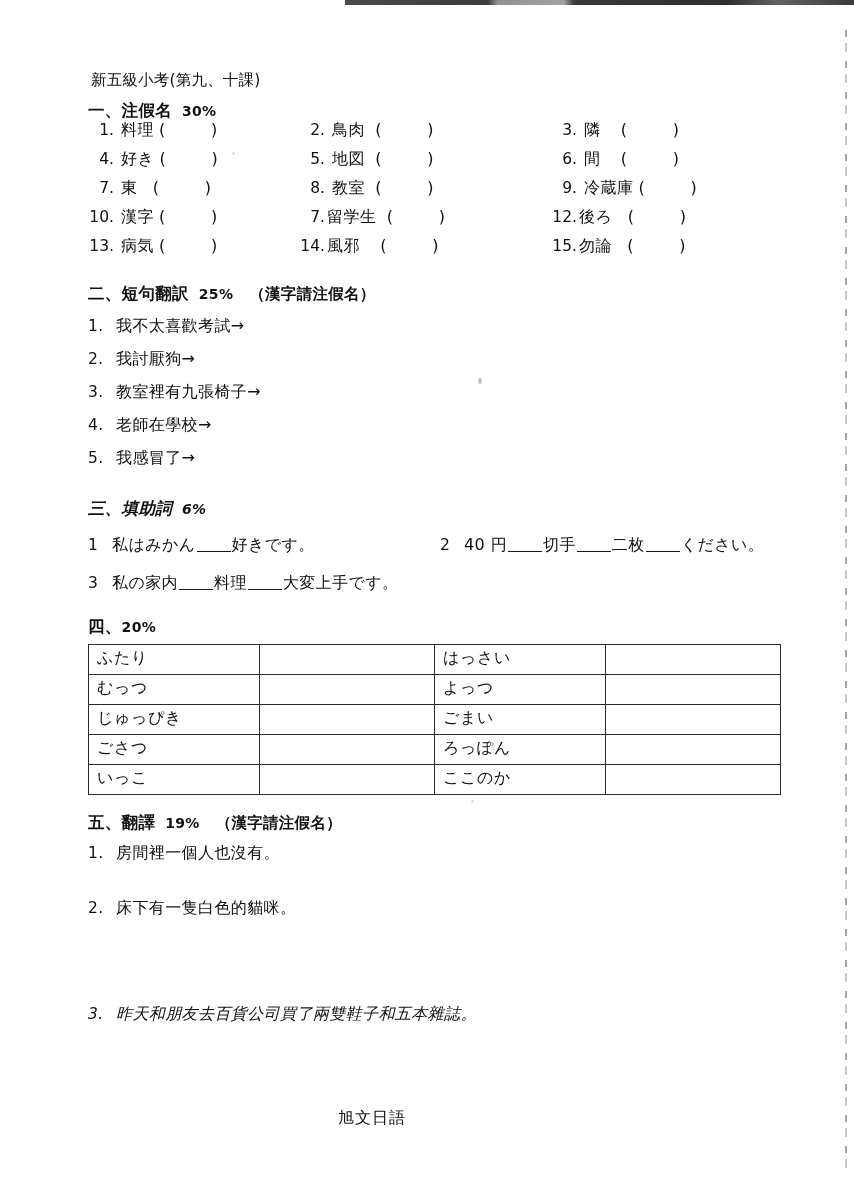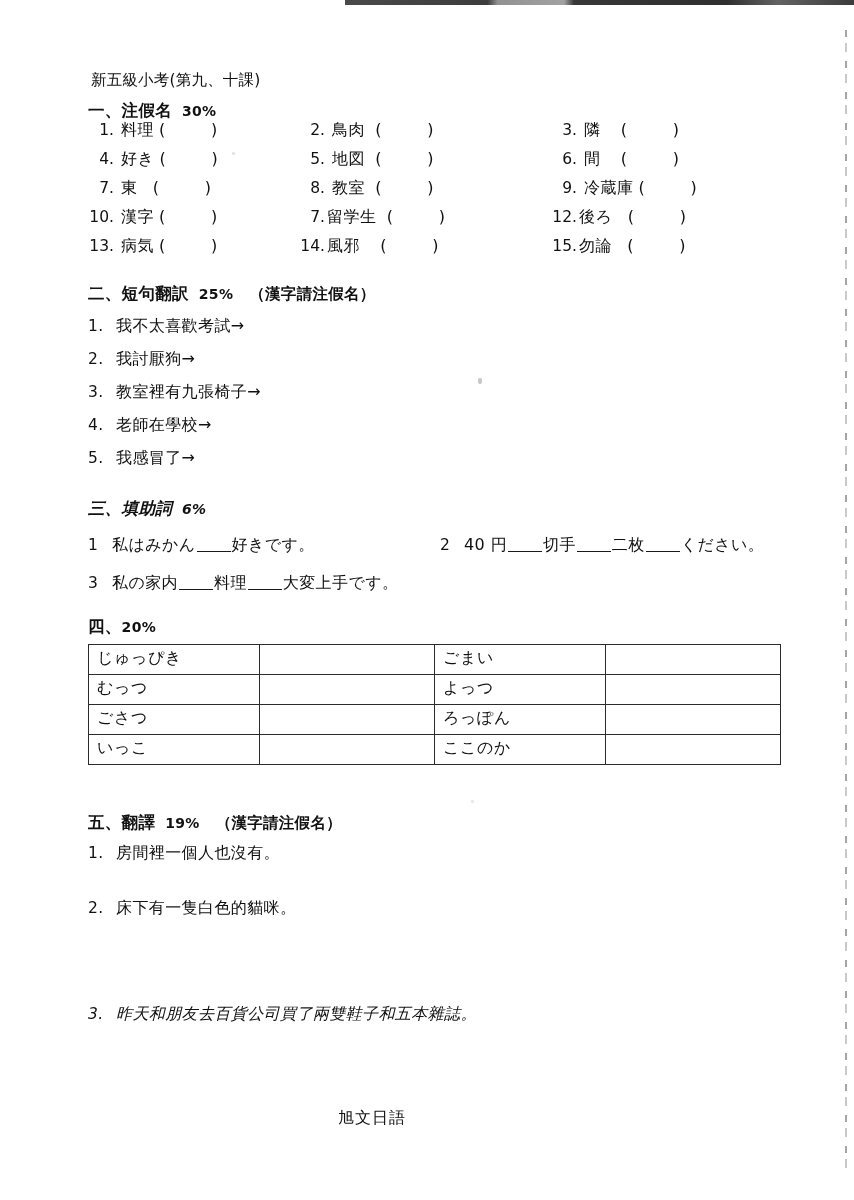--- a/index.html
+++ b/index.html
@@ -321,29 +321,35 @@
     <span class="n">3</span><span>私の家内</span><span class="blank"></span><span>料理</span><span class="blank"></span><span>大変上手です。</span>
   </div>
 
   <div class="sec-head" style="top:616px;">
     <span>四、</span><span class="pct" style="margin-left:0;">20%</span>
   </div>
 
   <table class="s4-table">
     <tbody>
       <tr>
+        <td class="c-w">ふたり</td>
+        <td class="c-a answer"></td>
+        <td class="c-w">はっさい</td>
+        <td class="c-a answer"></td>
+      </tr>
+      <tr>
+        <td class="c-w">むっつ</td>
+        <td class="c-a answer"></td>
+        <td class="c-w">よっつ</td>
+        <td class="c-a answer"></td>
+      </tr>
+      <tr>
         <td class="c-w">じゅっぴき</td>
         <td class="c-a answer"></td>
         <td class="c-w">ごまい</td>
-        <td class="c-a answer"></td>
-      </tr>
-      <tr>
-        <td class="c-w">むっつ</td>
-        <td class="c-a answer"></td>
-        <td class="c-w">よっつ</td>
         <td class="c-a answer"></td>
       </tr>
       <tr>
         <td class="c-w">ごさつ</td>
         <td class="c-a answer"></td>
         <td class="c-w">ろっぽん</td>
         <td class="c-a answer"></td>
       </tr>
       <tr>
         <td class="c-w">いっこ</td>

